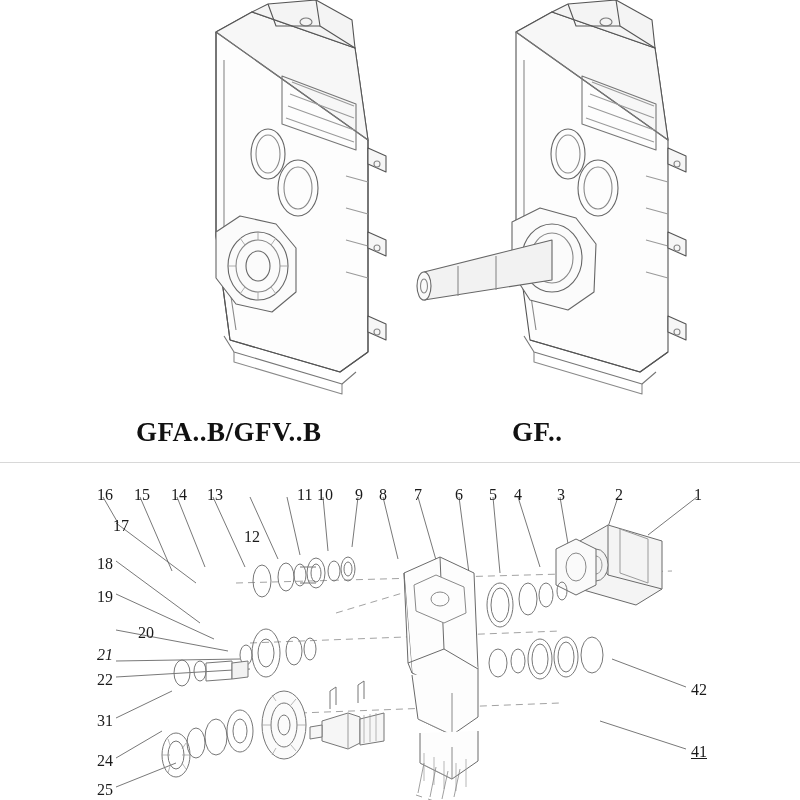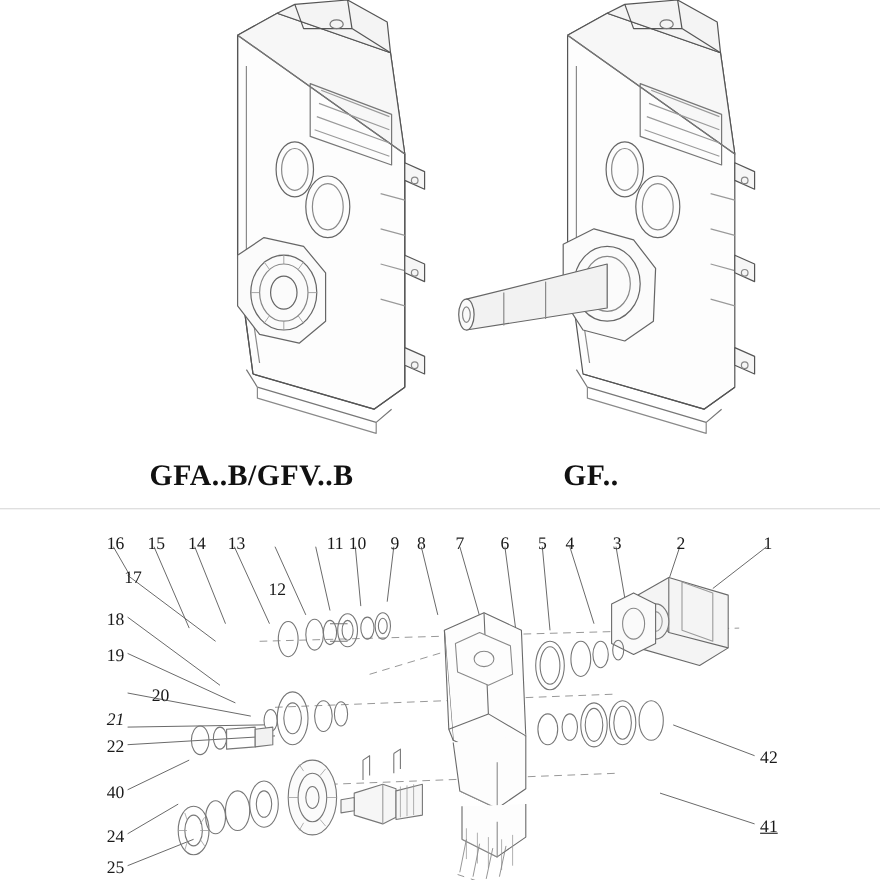--- a/index.html
+++ b/index.html
@@ -324,21 +324,21 @@
     <div class="num" style="left:557px;top:24px;">3</div>
     <div class="num" style="left:615px;top:24px;">2</div>
     <div class="num" style="left:694px;top:24px;">1</div>
 
     <div class="num" style="left:97px;top:55px;margin-left:16px;">17</div>
     <div class="num" style="left:97px;top:93px;">18</div>
     <div class="num" style="left:97px;top:126px;">19</div>
     <div class="num" style="left:97px;top:162px;margin-left:41px;">20</div>
     <div class="num" style="left:97px;top:184px;font-style:italic;">21</div>
     <div class="num" style="left:97px;top:209px;">22</div>
-    <div class="num" style="left:97px;top:250px;">40</div>
+    <div class="num" style="left:97px;top:250px;">31</div>
     <div class="num" style="left:97px;top:290px;">24</div>
     <div class="num" style="left:97px;top:319px;text-align:center;">25</div>
 
     <div class="num" style="left:691px;top:219px;">42</div>
     <div class="num" style="left:691px;top:281px;text-decoration:underline;">41</div>
   </div>
 
 </div>
 
 </body></html>

